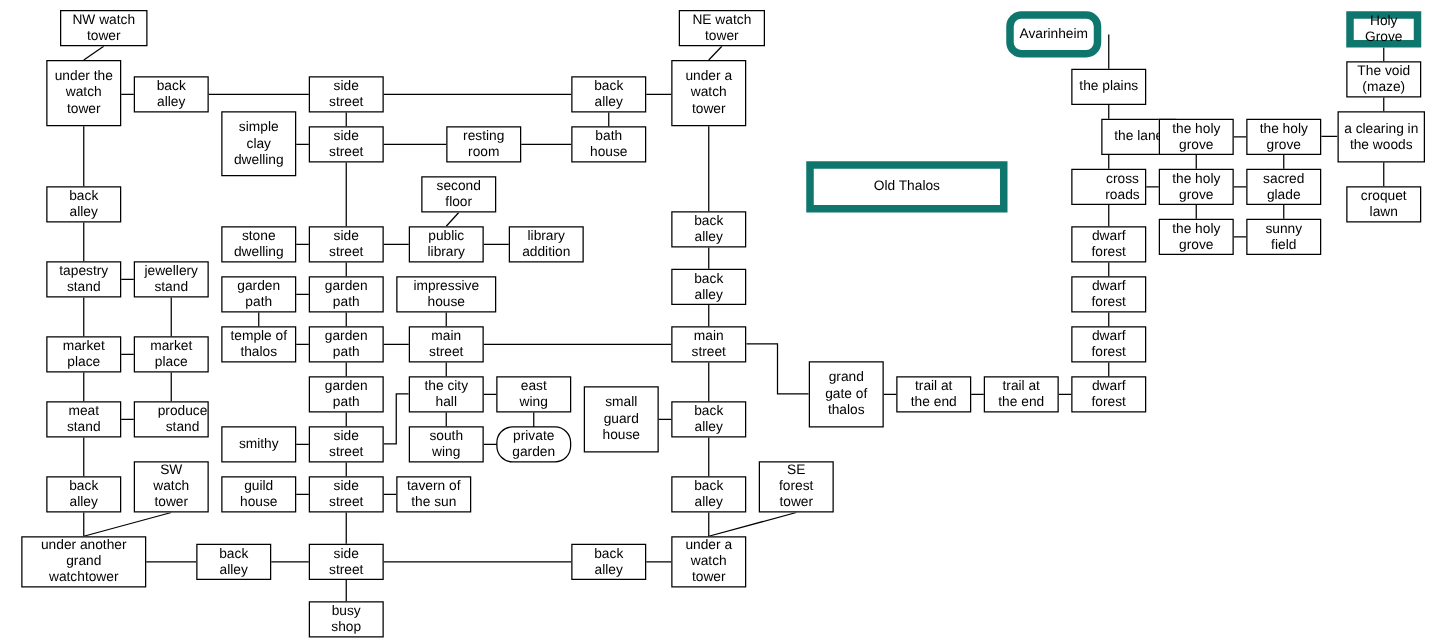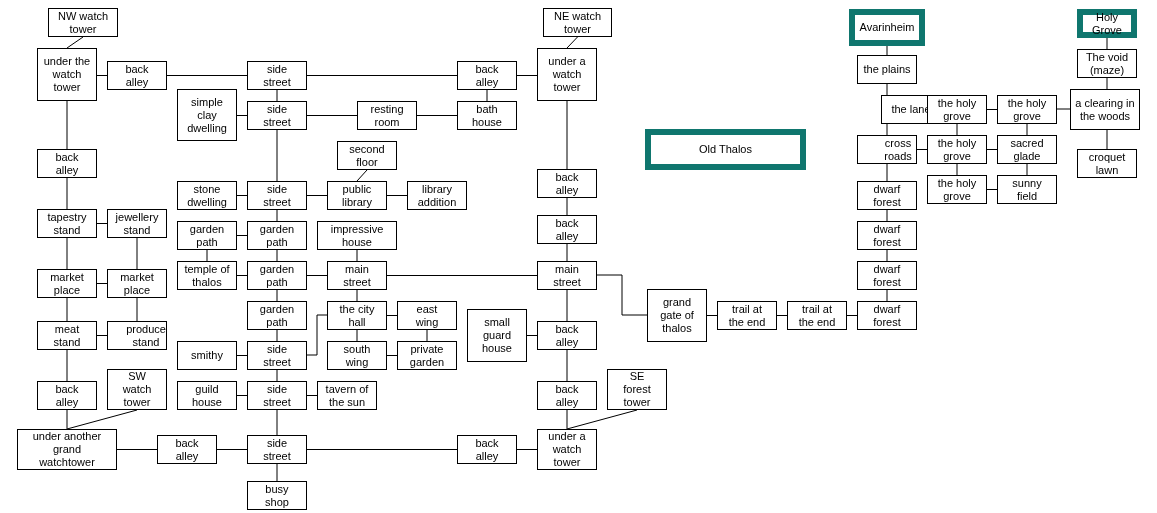--- a/index.html
+++ b/index.html
@@ -274,21 +274,21 @@
       <span>smithy</span>
     </div>
     <div class="room" style="left: 247px; top: 341px; width: 60px; height: 29px;">
       <span>side
 street</span>
     </div>
     <div class="room" style="left: 327px; top: 341px; width: 60px; height: 29px;">
       <span>south
 wing</span>
     </div>
-    <div class="room" style="left: 397px; top: 341px; width: 60px; height: 29px;">
+    <div class="room" style="left: 397px; top: 341px; width: 60px; height: 29px; border-radius: 13px;">
       <span>private
 garden</span>
     </div>
     <div class="room" style="left: 37px; top: 381px; width: 60px; height: 29px;">
       <span>back
 alley</span>
     </div>
     <div class="room" style="left: 107px; top: 369px; width: 60px; height: 41px;">
       <span>SW
 watch
@@ -337,21 +337,21 @@
 watch
 tower</span>
     </div>
     <div class="room" style="left: 247px; top: 481px; width: 60px; height: 29px;">
       <span>busy
 shop</span>
     </div>
     <div class="room area" style="left: 645px; top: 129px; width: 161px; height: 41px;">
       <span>Old Thalos</span>
     </div>
-    <div class="room area" style="left: 849px; top: 9px; width: 76px; height: 37px;">
+    <div class="room area" style="left: 805px; top: 9px; width: 76px; height: 37px; border-radius: 12px;">
       <span>Avarinheim</span>
     </div>
     <div class="room" style="left: 857px; top: 55px; width: 60px; height: 29px;">
       <span>the plains</span>
     </div>
     <div class="room" style="left: 881px; top: 95px; width: 60px; height: 29px;">
       <span>the lane</span>
     </div>
     <div class="room" style="left: 857px; top: 135px; width: 60px; height: 29px; padding-left: 24px;">
       <span>cross

